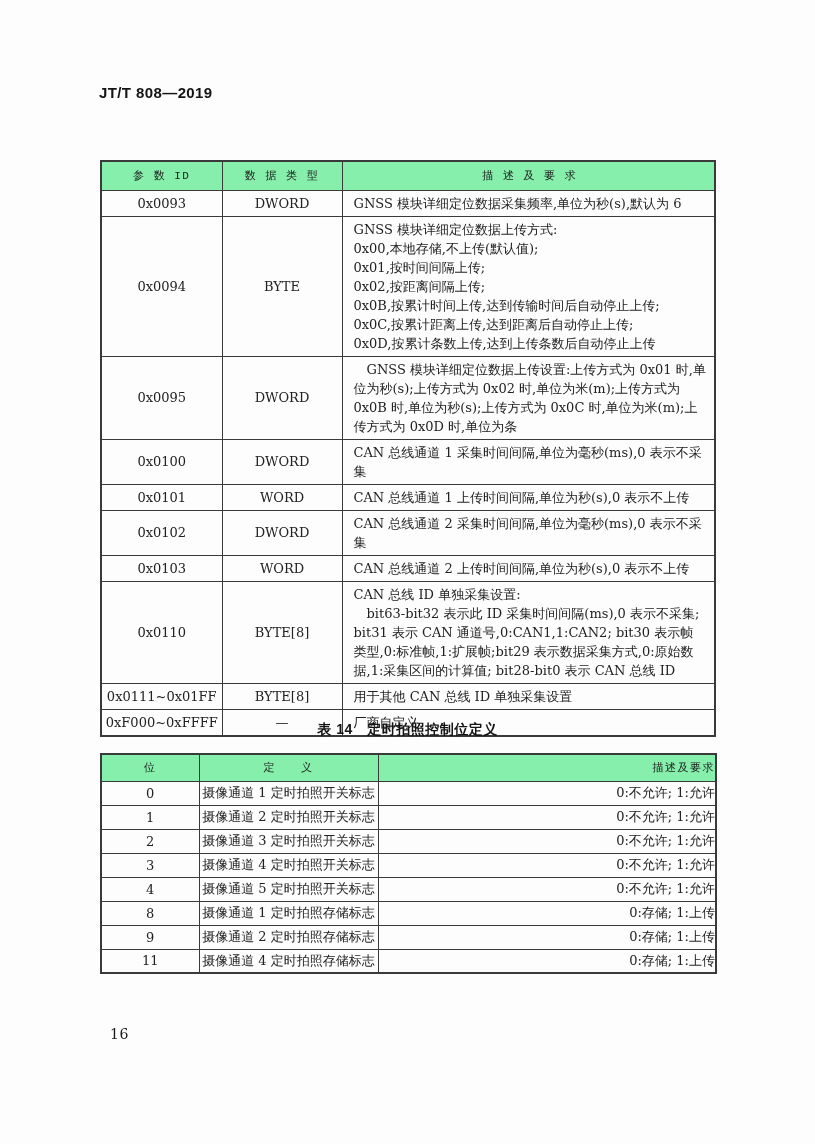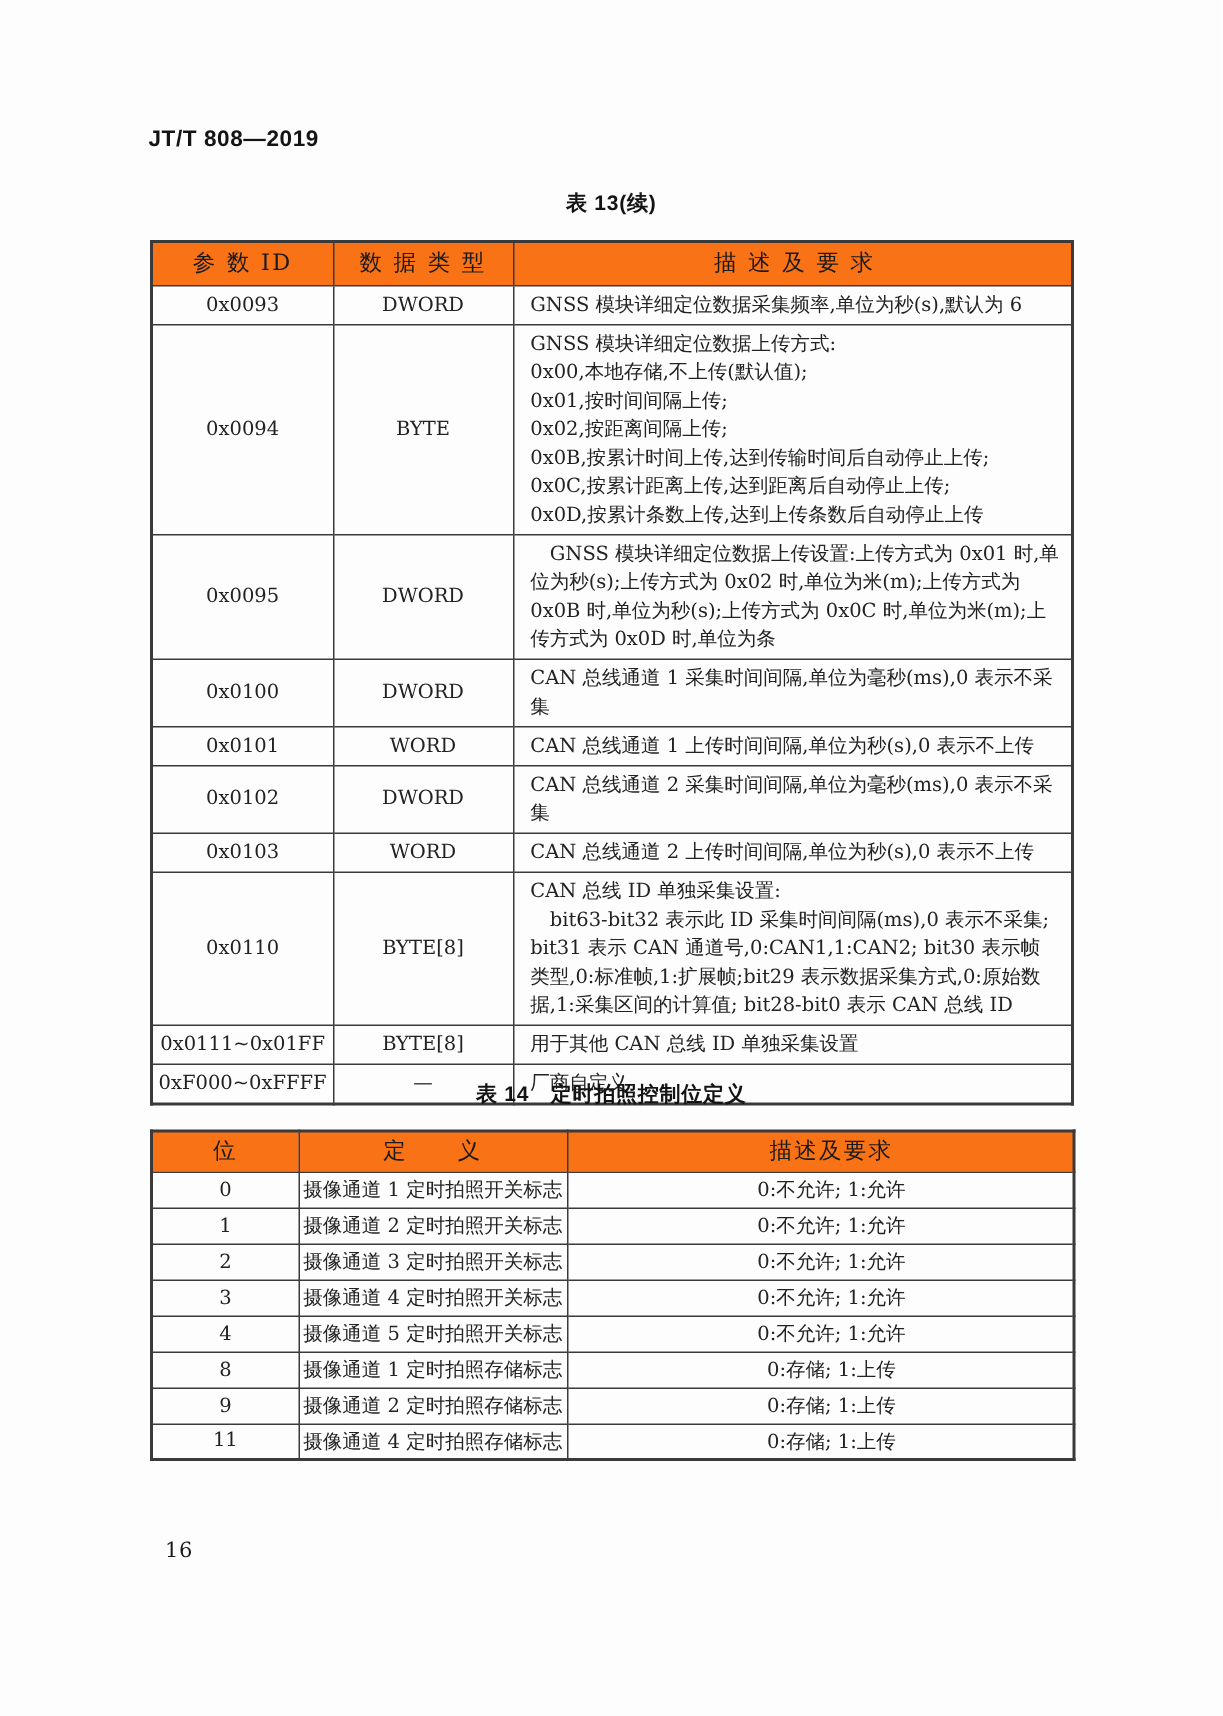--- a/index.html
+++ b/index.html
@@ -27,52 +27,51 @@
   #caption14 { top:721px; }
 
   table { border-collapse:collapse; table-layout:fixed; background:#fdfdfd; }
   #table13 { position:absolute; top:160px; left:100px; width:616px; }
   #table14 { position:absolute; top:753px; left:100px; width:617px; }
   table, th, td { border:1px solid #3a3a3a; }
   table { border-width:2px; }
   thead th { border-bottom-width:1.5px; }
 
   th {
-    font-weight:400; font-size:15px; text-align:center;
-    letter-spacing:1.5px; color:#1a1a1a; background:#f97316;
+    font-weight:400; font-size:11px; text-align:center;
+    letter-spacing:1.5px; color:#1a1a1a; background:#86efac;font-family:Liberation Mono, monospace;
   }
   #table13 th { height:29px; }
   #table14 th { height:27px; }
 
   td { vertical-align:middle; font-size:13px; color:#222; }
   .c-center { }
   #table13 .c-id    { width:121px; text-align:center; height:25px; }
   #table13 .c-type  { width:120px; text-align:center; }
   #table13 .c-desc  { padding:3px 8px 3px 11px; }
   .desc-line { line-height:19px; text-align:left; }
   .desc-line.para { text-indent:1em; }
 
   #table14 .c-bit  { width:98px;  text-align:center; height:24px; }
   #table14 .c-def  { width:179px; text-align:center; }
-  #table14 .c-req  { padding-left:15px; text-align:center; }
+  #table14 .c-req  { padding-left:15px; text-align:right; }
   #table14 .c-req.dash { text-align:center; padding-left:0; }
 
   .page-number {
     position:absolute; top:1026px; left:110px;
     font-size:14px; color:#1a1a1a; letter-spacing:.5px;
   }
 </style>
 </head>
 <body>
 
 <div class="page">
 
   <div class="doc-header">JT/T 808—2019</div>
 
-  <div class="caption" id="caption13">表 13(续)</div>
 
   <table id="table13">
     <thead>
       <tr>
         <th class="c-id">参 数 ID</th>
         <th class="c-type">数 据 类 型</th>
         <th class="c-desc c-center">描 述 及 要 求</th>
       </tr>
     </thead>
     <tbody>

